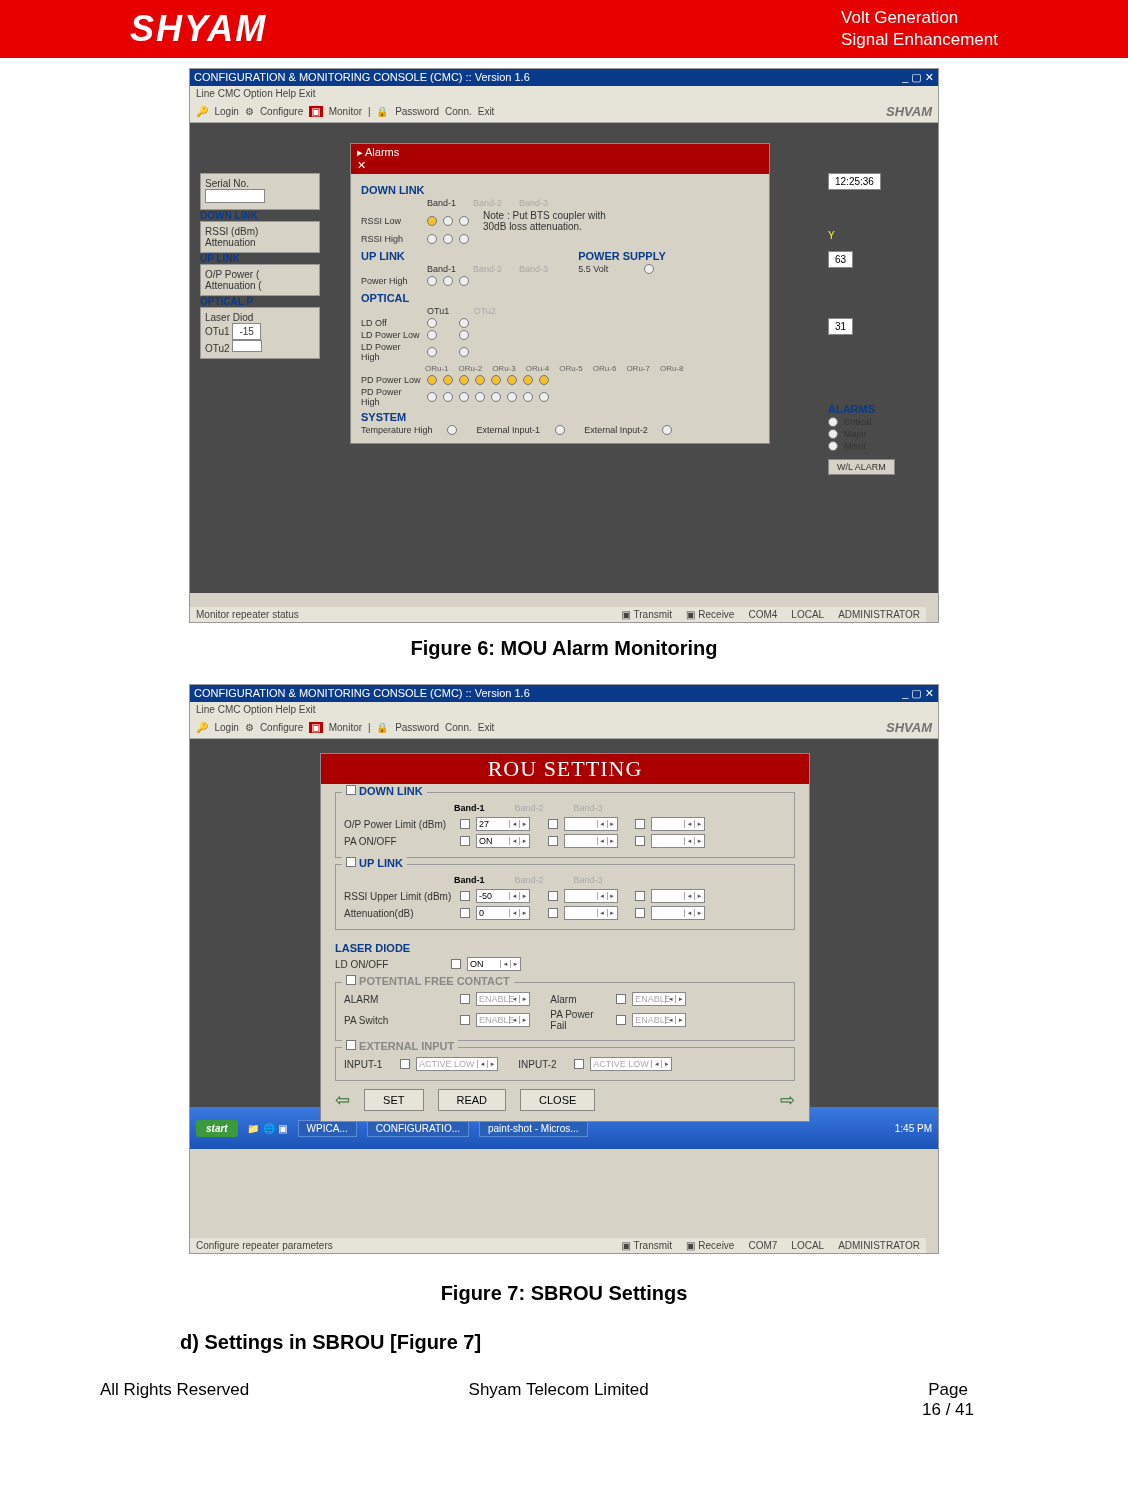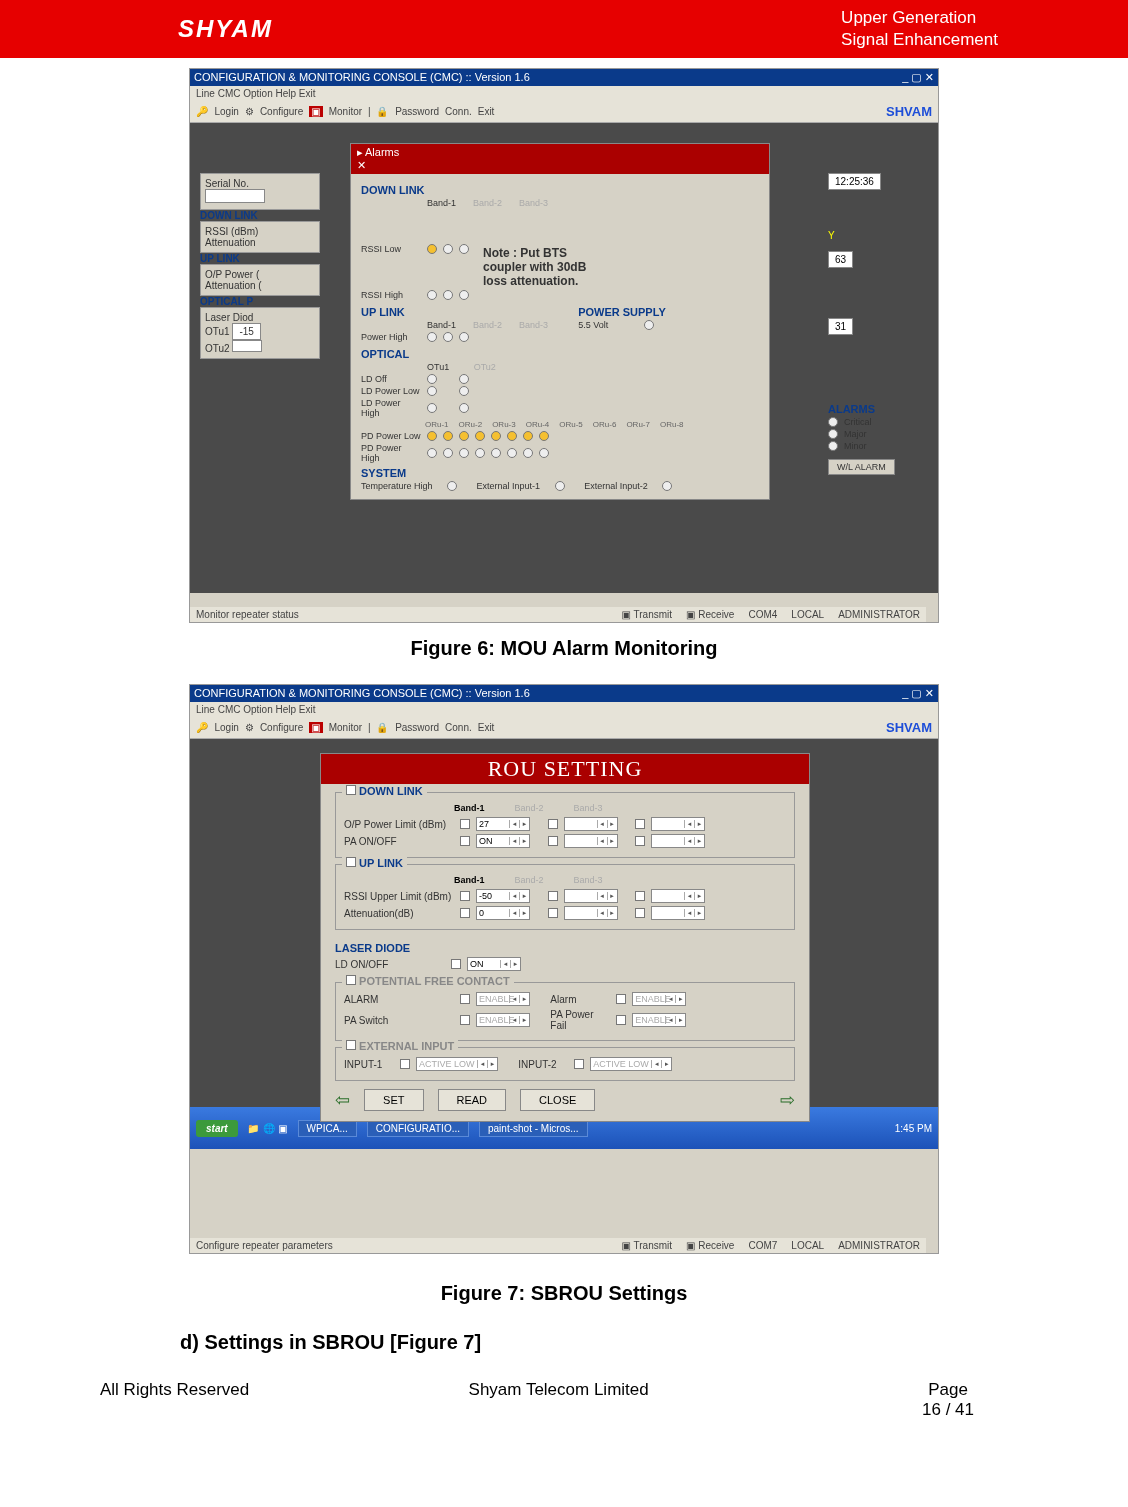--- a/index.html
+++ b/index.html
@@ -1,42 +1,42 @@
 <!DOCTYPE html>
 <html><head>
 <meta charset="utf-8">
 <style>
   * { box-sizing: border-box; margin: 0; padding: 0; }
   body { font-family: Arial, sans-serif; background: #fff; width: 1128px; }
   .hdr { background: #e60000; color: #fff; height: 58px; display: flex; align-items: center; justify-content: space-between; padding: 0 130px 0 130px; }
-  .logo { font-family: Impact, 'Arial Black', sans-serif; font-size: 24px; letter-spacing: 2px; font-weight: 900; font-style: italic; margin-left: 48px; }
+  .logo { font-family: Impact, 'Arial Black', sans-serif; font-size: 36px; letter-spacing: 2px; font-weight: 900; font-style: italic; }
   .tagline { font-size: 17px; line-height: 1.3; }
   .page { padding: 10px 100px 20px 100px; }
   .fig-wrap { text-align: center; }
   .fig-cap { font-weight: bold; font-size: 20px; margin: 14px 0 18px 0; text-align: center; }
   .shot { display: inline-block; border: 1px solid #999; background: #d6d2c6; position: relative; text-align: left; }
   
   .s1 { width: 750px; height: 555px; }
   .s1-title { background: #0a3a8a; color: #fff; font-size: 11px; padding: 2px 4px; display: flex; justify-content: space-between; }
   .s1-menu { font-size: 10px; color: #444; padding: 2px 6px; background: #e6e3d8; }
   .s1-toolbar { font-size: 10px; color: #444; padding: 3px 6px; background: #e6e3d8; border-bottom: 1px solid #aaa; display: flex; gap: 6px; align-items: center; }
-  .s1-toolbar .right { margin-left: auto; color: #1d4ed8; font-weight: bold; font-size: 13px; }
+  .s1-toolbar .right { margin-left: auto; color: #737373; font-weight: bold; font-size: 13px; font-style: italic; }
   .s1-body { background: #4a4a4a; height: 470px; position: relative; }
   .s1-left { position: absolute; left: 10px; top: 50px; width: 120px; font-size: 10px; color: #333; }
   .s1-left .grp { background: #d6d2c6; border: 1px solid #999; padding: 4px; margin-bottom: 0; }
   .s1-left .lbl { color: #0a3a8a; font-weight: bold; font-size: 10px; }
   .s1-alarm { position: absolute; left: 160px; top: 20px; width: 420px; background: #d6d2c6; border: 1px solid #888; font-size: 10px; }
   .s1-alarm-t { background: #a00; color: #fff; padding: 2px 6px; font-size: 11px; display:flex; justify-content:space-between;flex-direction:column; }
   .s1-alarm-b { padding: 6px 10px; }
   .sec-h { color: #0a3a8a; font-weight: bold; font-size: 11px; margin: 4px 0 2px 0; }
   .row { display: flex; align-items: center; gap: 6px; font-size: 9px; color: #333; margin: 2px 0; }
   .row .l { width: 60px; }
   .led { width: 10px; height: 10px; border: 1px solid #777; border-radius: 50%; display: inline-block; background: #eee; }
   .led.y { background: #f5c030; }
-  .note { font-size: 12px; color: #333; font-weight: bold; margin-left: 8px; width: 130px; margin-top: 36px; }
+  .note { font-size: 10px; color: #333; font-weight: normal; margin-left: 8px; width: 130px; }
   .oru-row { display:flex; gap:10px; font-size:8px; color:#666; margin-left:64px; }
   .s1-right { position: absolute; right: 10px; top: 50px; width: 100px; font-size: 10px; }
   .box { background: #fff; border: 1px solid #888; padding: 2px 6px; font-size: 10px; display:inline-block; }
   .s1-alarms-r { position:absolute; right:10px; top:280px; width:100px; font-size:9px; color:#333; }
   .s1-alarms-r .h { color:#0a3a8a; font-weight:bold; font-size:11px; }
   .s1-alarms-r .btn { background:#d6d2c6; border:1px solid #888; padding:2px 8px; margin-top:6px; font-size:9px; display:inline-block; }
   .s1-status { position:absolute; bottom:0; left:0; right:12px; background:#e6e3d8; font-size:10px; color:#444; padding:2px 6px; display:flex; gap:14px; }
   .s1-status .r { margin-left:auto; display:flex; gap:14px; }
   
   .s2 { width: 750px; height: 570px; margin-top: 6px; }
@@ -67,21 +67,21 @@
   .ftr { display:flex; justify-content:space-between; font-size:17px; padding: 8px 0 0 0; }
   .ftr .mid { text-align:center; }
   .ftr .pg { text-align:center; width:160px; }
 </style>
 </head>
 <body>
 
 <div class="hdr">
   <div class="logo">SHYAM</div>
   <div class="tagline">
-    <div>Upper Generation</div>
+    <div>Volt Generation</div>
     <div>Signal Enhancement</div>
   </div>
 </div>
 
 <div class="page">
 
   <div class="fig-wrap">
     <div class="shot s1">
       <div class="s1-title">
         <span>CONFIGURATION &amp; MONITORING CONSOLE (CMC) :: Version 1.6</span>

